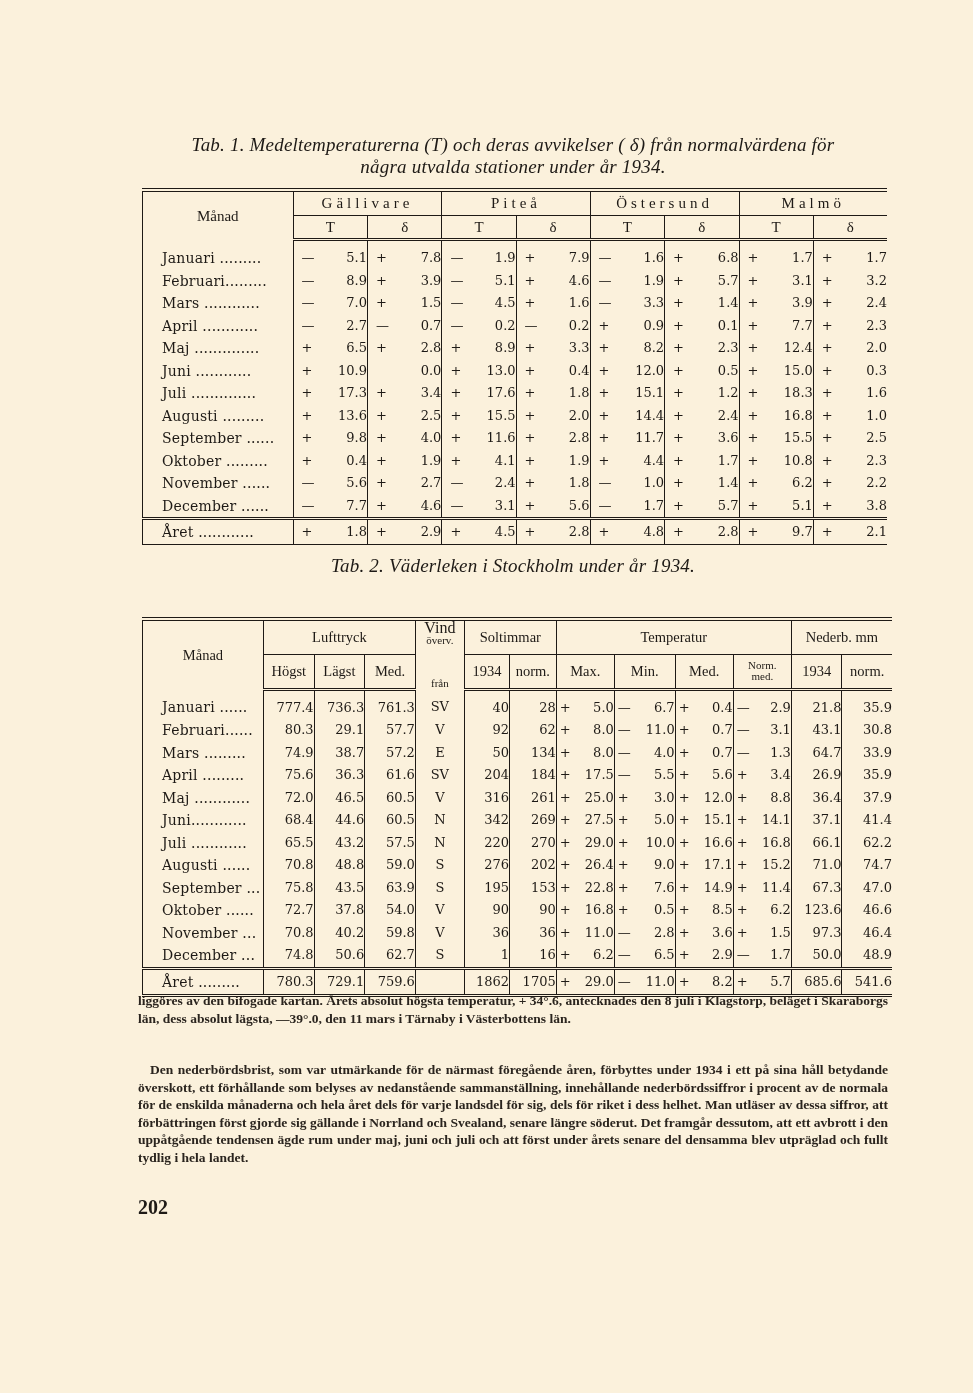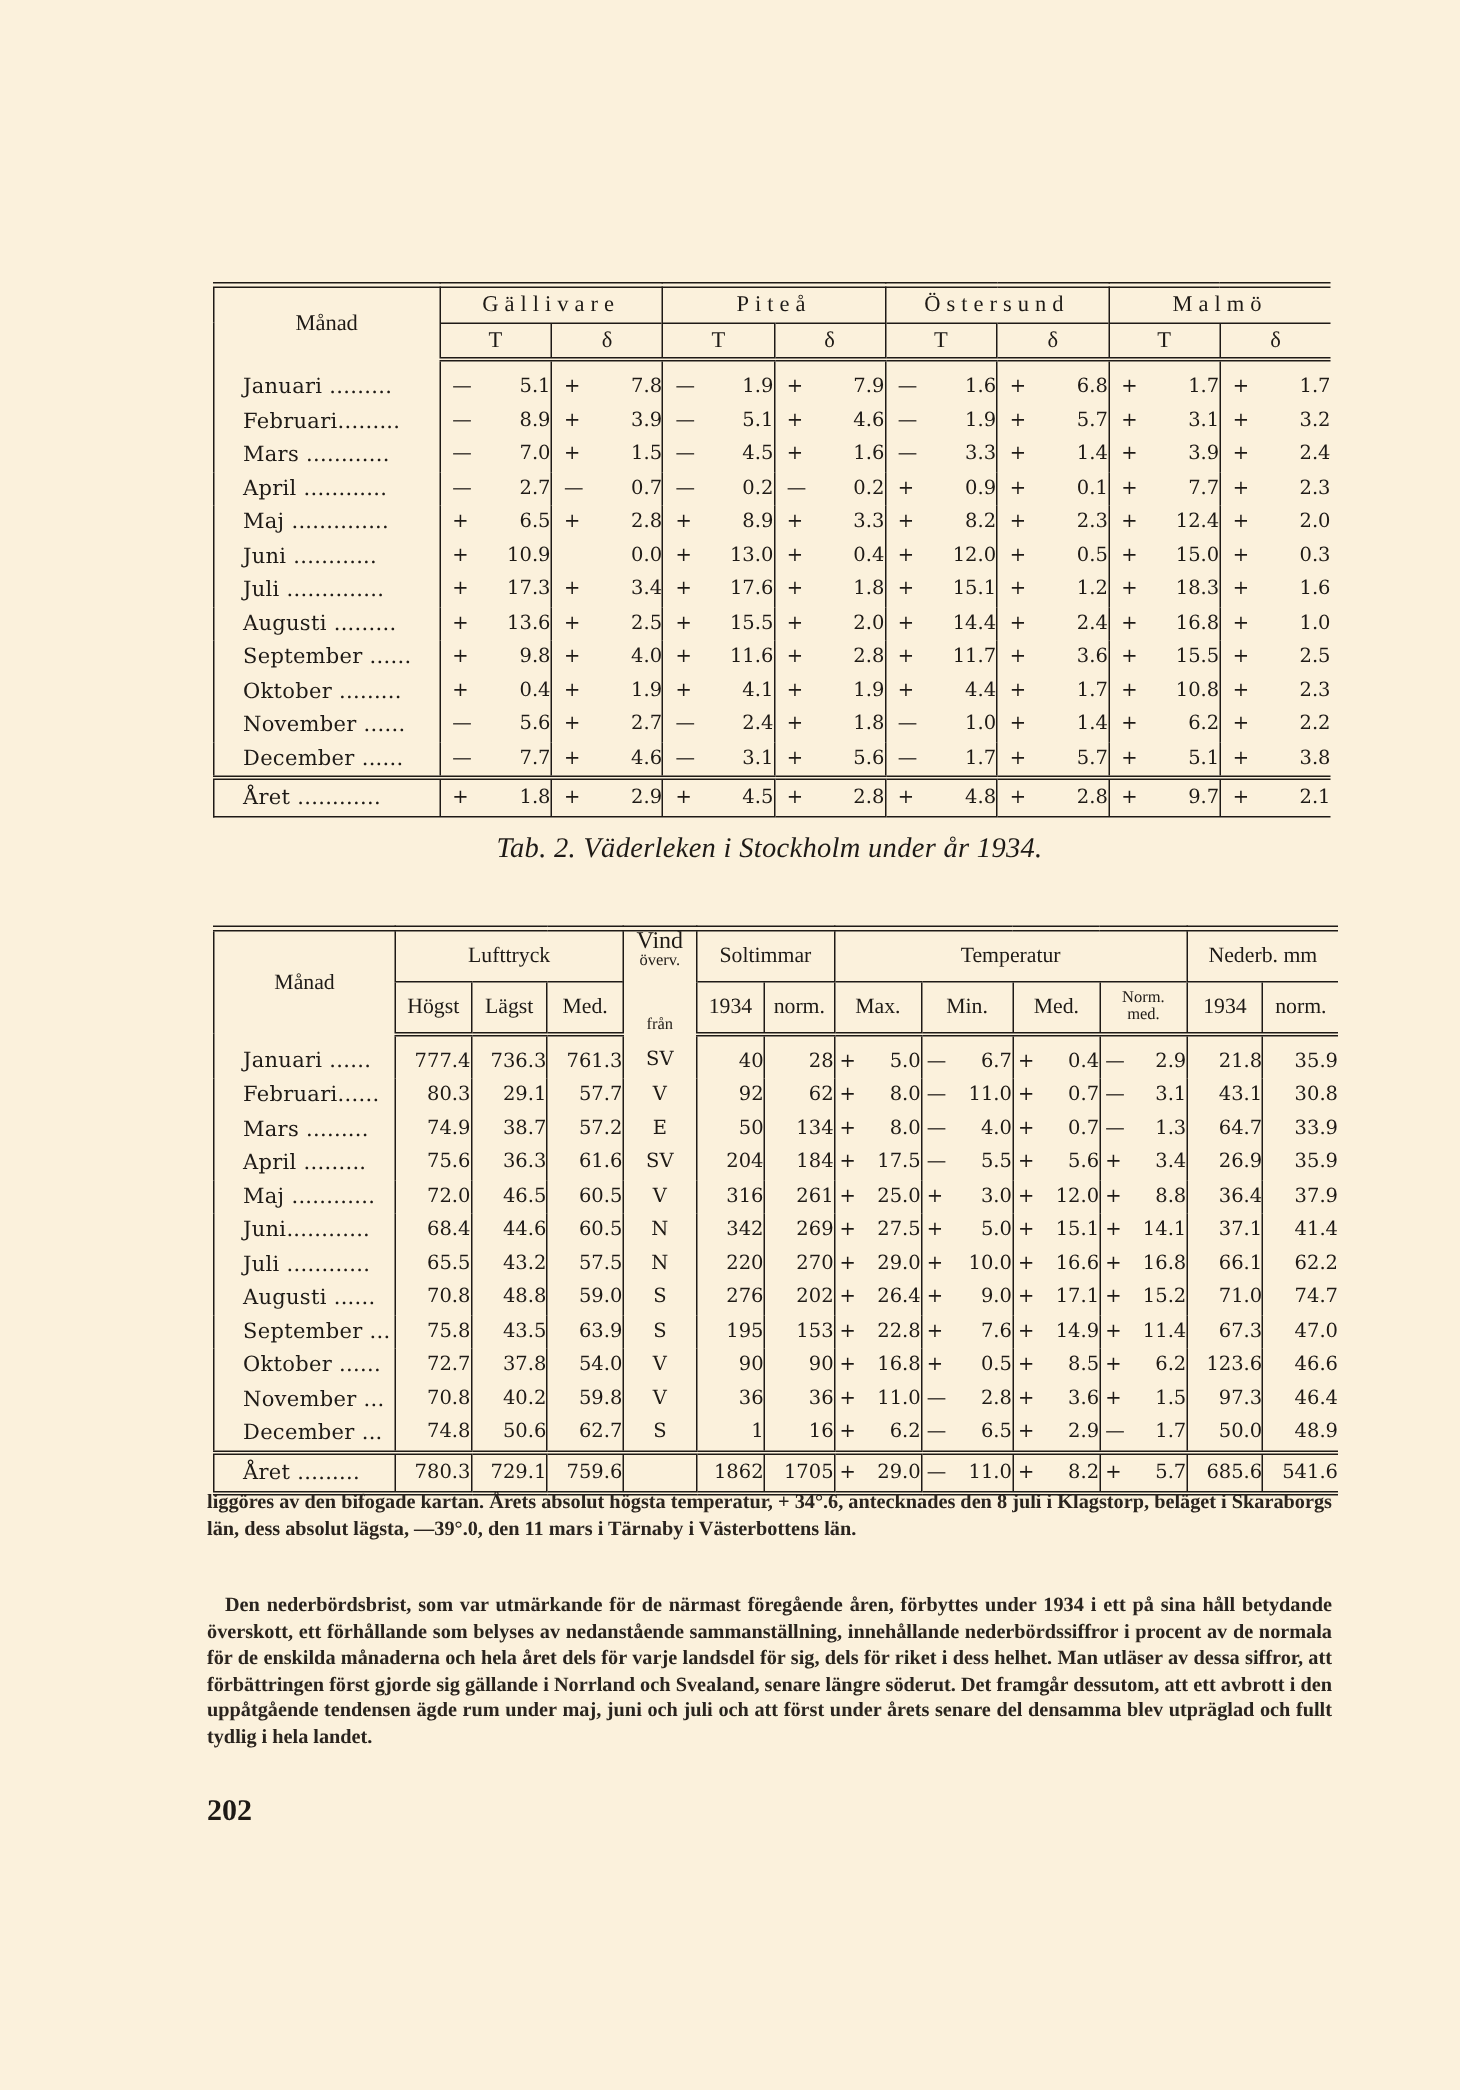--- a/index.html
+++ b/index.html
@@ -59,20 +59,22 @@
     position: absolute; left: 0; top: 1196px;
     font-family: "Liberation Serif", serif; font-weight: bold; font-size: 20px;
   }
 </style>
 </head>
 <body>
 
 <div class="page">
 
   <div class="caption cap1">
+    <div>Tab. 1. Medeltemperaturerna (T) och deras avvikelser ( δ) från normalvärdena för</div>
+    <div>några utvalda stationer under år 1934.</div>
   </div>
 
   <table class="t t1">
     <thead>
       <tr>
         <th rowspan="2" class="first" style="width:150px;">Månad</th>
         <th colspan="2" class="spaced">Gällivare</th>
         <th colspan="2" class="spaced">Piteå</th>
         <th colspan="2" class="spaced">Östersund</th>
         <th colspan="2" class="spaced">Malmö</th>

